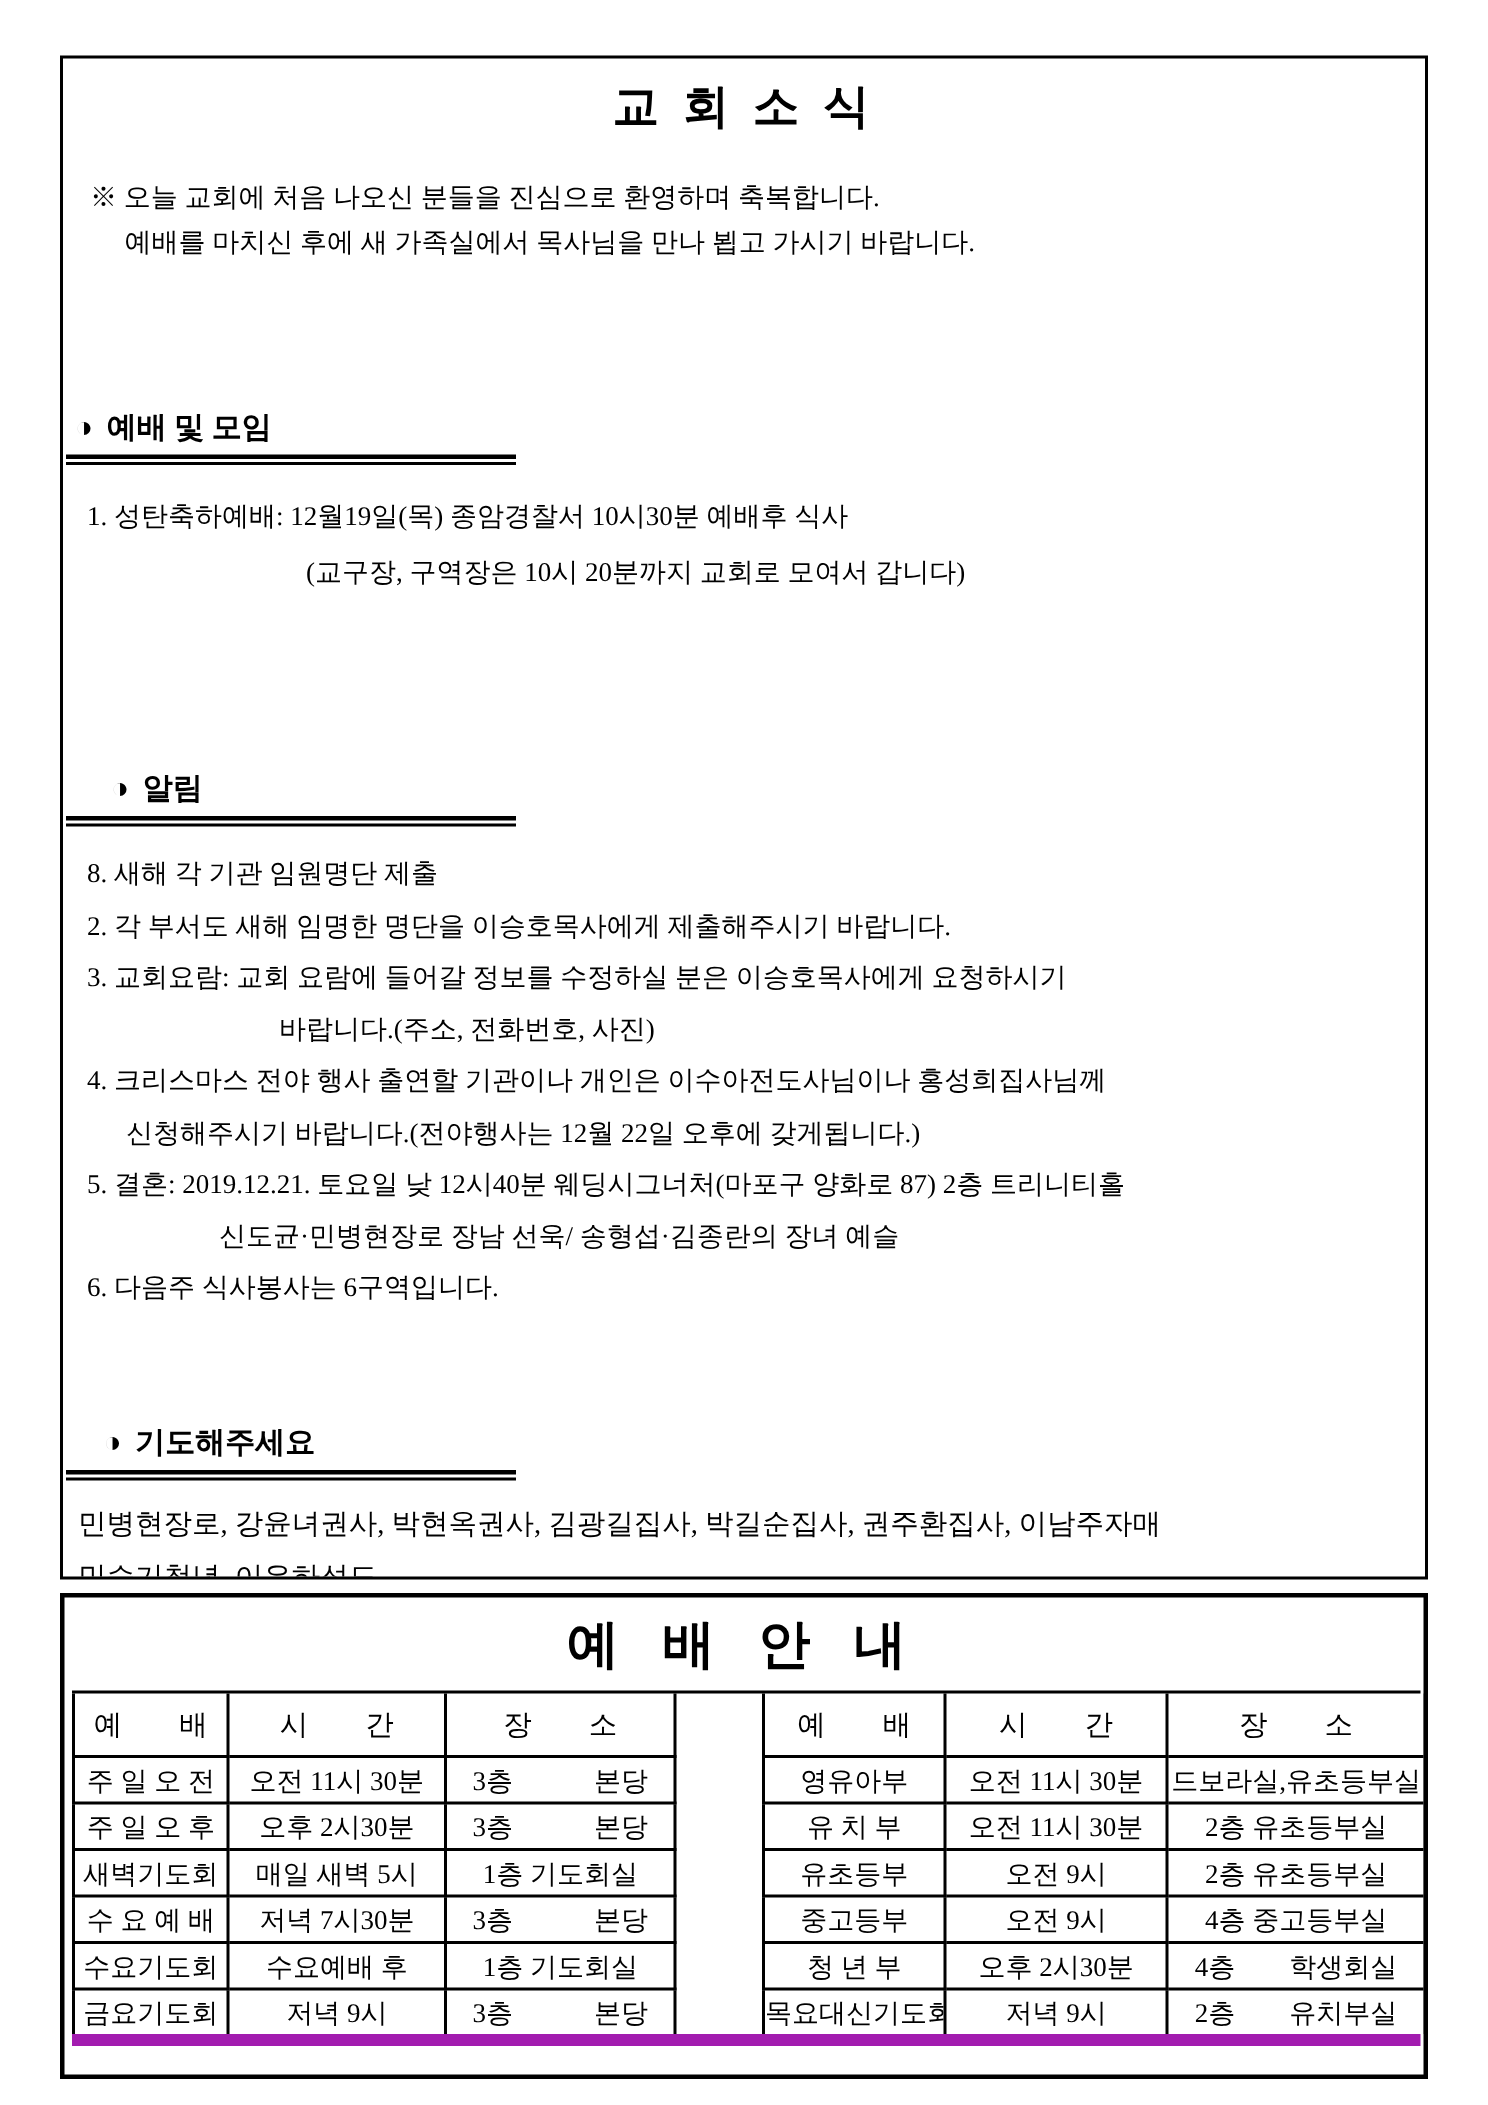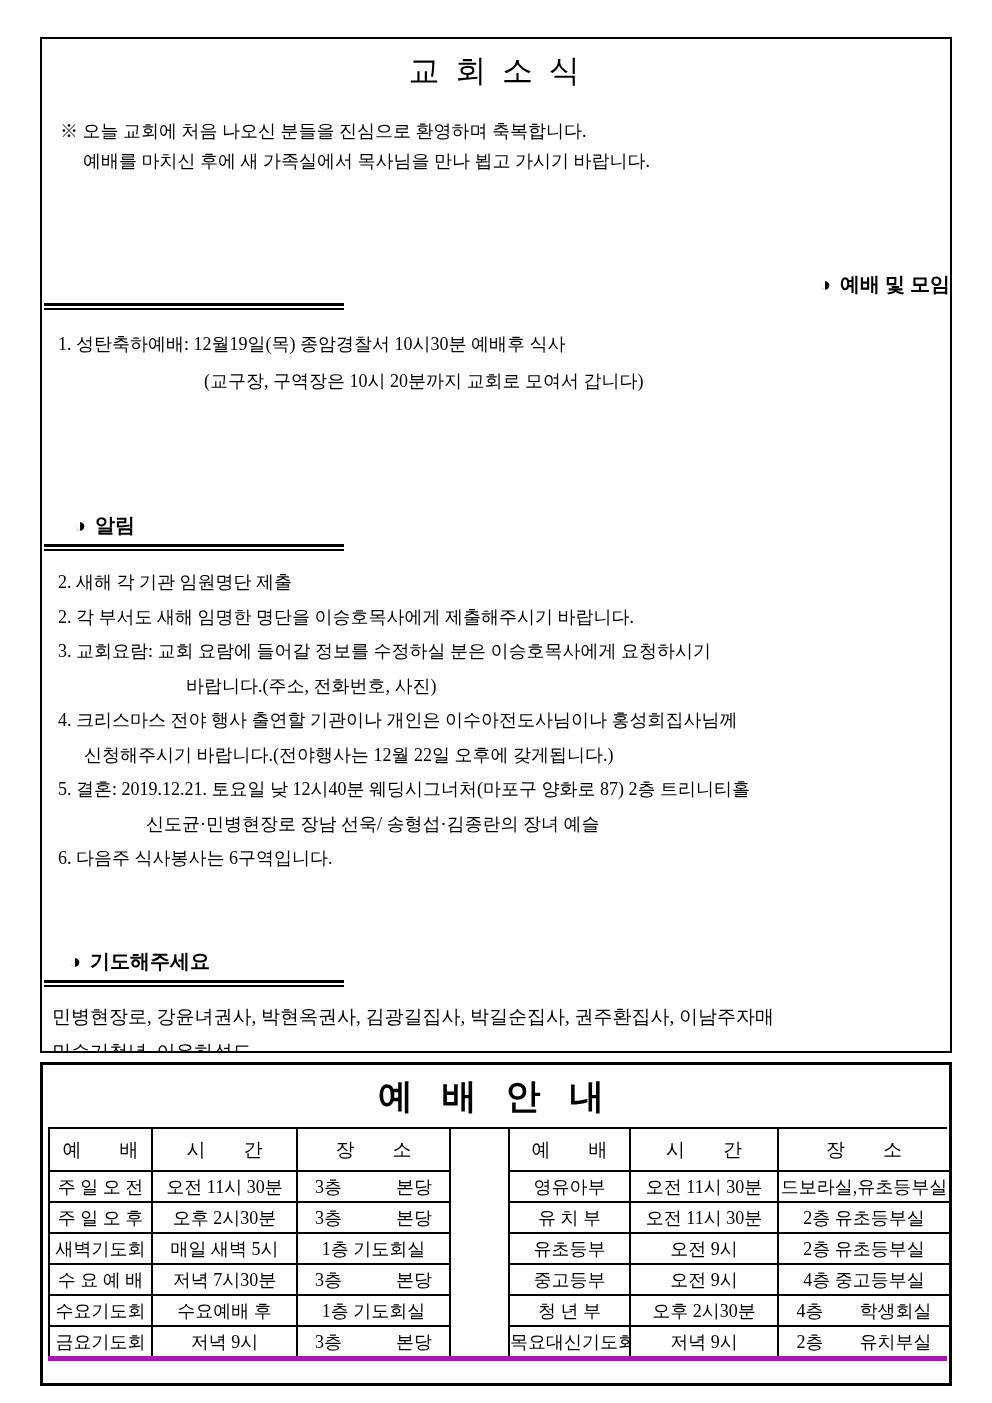--- a/index.html
+++ b/index.html
@@ -6,28 +6,28 @@
   body{
     width:992px;height:1403px;position:relative;background:#ffffff;color:#000000;
     font-family:"Liberation Serif","DejaVu Serif",serif;
     -webkit-font-smoothing:none;
   }
   
   .news-box{
     position:absolute;left:40px;top:37px;width:908px;height:1012px;
     border:2px solid #000;overflow:hidden;
   }
-  .news-title{margin-top:11px;text-align:center;font-size:31px;font-weight:normal;letter-spacing:4px;}
+  .news-title{margin-top:11px;text-align:center;font-size:31px;font-weight:bold;letter-spacing:4px;}
   .welcome{margin:24px 20px 0 18px;font-size:18px;line-height:30px;}
   .welcome .l2{padding-left:23px;}
   .sec{margin-left:2px;}
   .sec-head{font-size:20px;font-weight:bold;padding-bottom:5px;}
   .sec-head .bullet{margin-right:9px;font-size:20px;}
   .sec-rule{width:300px;height:2px;border-top:3px solid #000;border-bottom:2px solid #000;}
-  .head-pad-a{padding-left:6px;text-align:right;}
+  .head-pad-a{padding-left:6px;}
   .head-pad-b{padding-left:30px;}
   .head-pad-c{padding-left:25px;}
   #sec-meetings{margin-top:95px;}
   #sec-notices{margin-top:112px;}
   #sec-prayer{margin-top:72px;}
   .m-lines{margin:16px 0 0 14px;font-size:18px;line-height:37px;}
   .m-l2{padding-left:146px;}
   .n-lines{margin:14px 0 0 14px;font-size:18px;line-height:34.5px;}
   .ind-a{padding-left:128px;}
   .ind-b{padding-left:26px;}
@@ -35,21 +35,21 @@
   .p-lines{margin:12px 14px 12px 8px;font-size:19px;line-height:35px;}
   
   .guide-box{
     position:absolute;left:40px;top:1062px;width:906px;height:318px;
     border:3px solid #000;overflow:hidden;
   }
   .guide-title{height:62px;display:flex;align-items:center;justify-content:center;
     font-size:35px;font-weight:bold;letter-spacing:10px;}
   .tables-wrap{
     margin-left:5px;width:899px;box-sizing:border-box;display:flex;
-    border-top:2px solid #000;border-bottom:5px solid #a21caf;
+    border-top:2px solid #000;border-bottom:8px solid #a21caf;
   }
   table.wt{border-collapse:collapse;table-layout:fixed;font-size:18px;}
   table.wt td{border:2px solid #000;text-align:center;white-space:pre;padding:0;overflow:hidden;}
   table.wt tr.hdr td{height:41px;border-top:none;font-size:19px;}
   table.wt tr.row td{height:29px;}
   table.wt tr:last-child td{border-bottom:none;}
   .tbl-left{width:401px;}
   .tbl-right{width:441px;margin-left:57px;}
   td.small{font-size:18px;}
 </style>
@@ -74,21 +74,21 @@
       <div class="m-l2">(교구장, 구역장은 10시 20분까지 교회로 모여서 갑니다)</div>
     </div>
   </div>
 
   <div class="sec" id="sec-notices">
     <div class="sec-head head-pad-b">
       <span class="bullet">◑</span><span>알림</span>
     </div>
     <div class="sec-rule"></div>
     <div class="n-lines">
-      <div>2. 새해 각 기관 임원명단 제출</div>
+      <div>8. 새해 각 기관 임원명단 제출</div>
       <div>2. 각 부서도 새해 임명한 명단을 이승호목사에게 제출해주시기 바랍니다.</div>
       <div>3. 교회요람: 교회 요람에 들어갈 정보를 수정하실 분은 이승호목사에게 요청하시기</div>
       <div class="ind-a">바랍니다.(주소, 전화번호, 사진)</div>
       <div>4. 크리스마스 전야 행사 출연할 기관이나 개인은 이수아전도사님이나 홍성희집사님께</div>
       <div class="ind-b">신청해주시기 바랍니다.(전야행사는 12월 22일 오후에 갖게됩니다.)</div>
       <div>5. 결혼: 2019.12.21. 토요일 낮 12시40분 웨딩시그너처(마포구 양화로 87) 2층 트리니티홀</div>
       <div class="ind-c">신도균·민병현장로 장남 선욱/ 송형섭·김종란의 장녀 예슬</div>
       <div>6. 다음주 식사봉사는 6구역입니다.</div>
     </div>
   </div>

